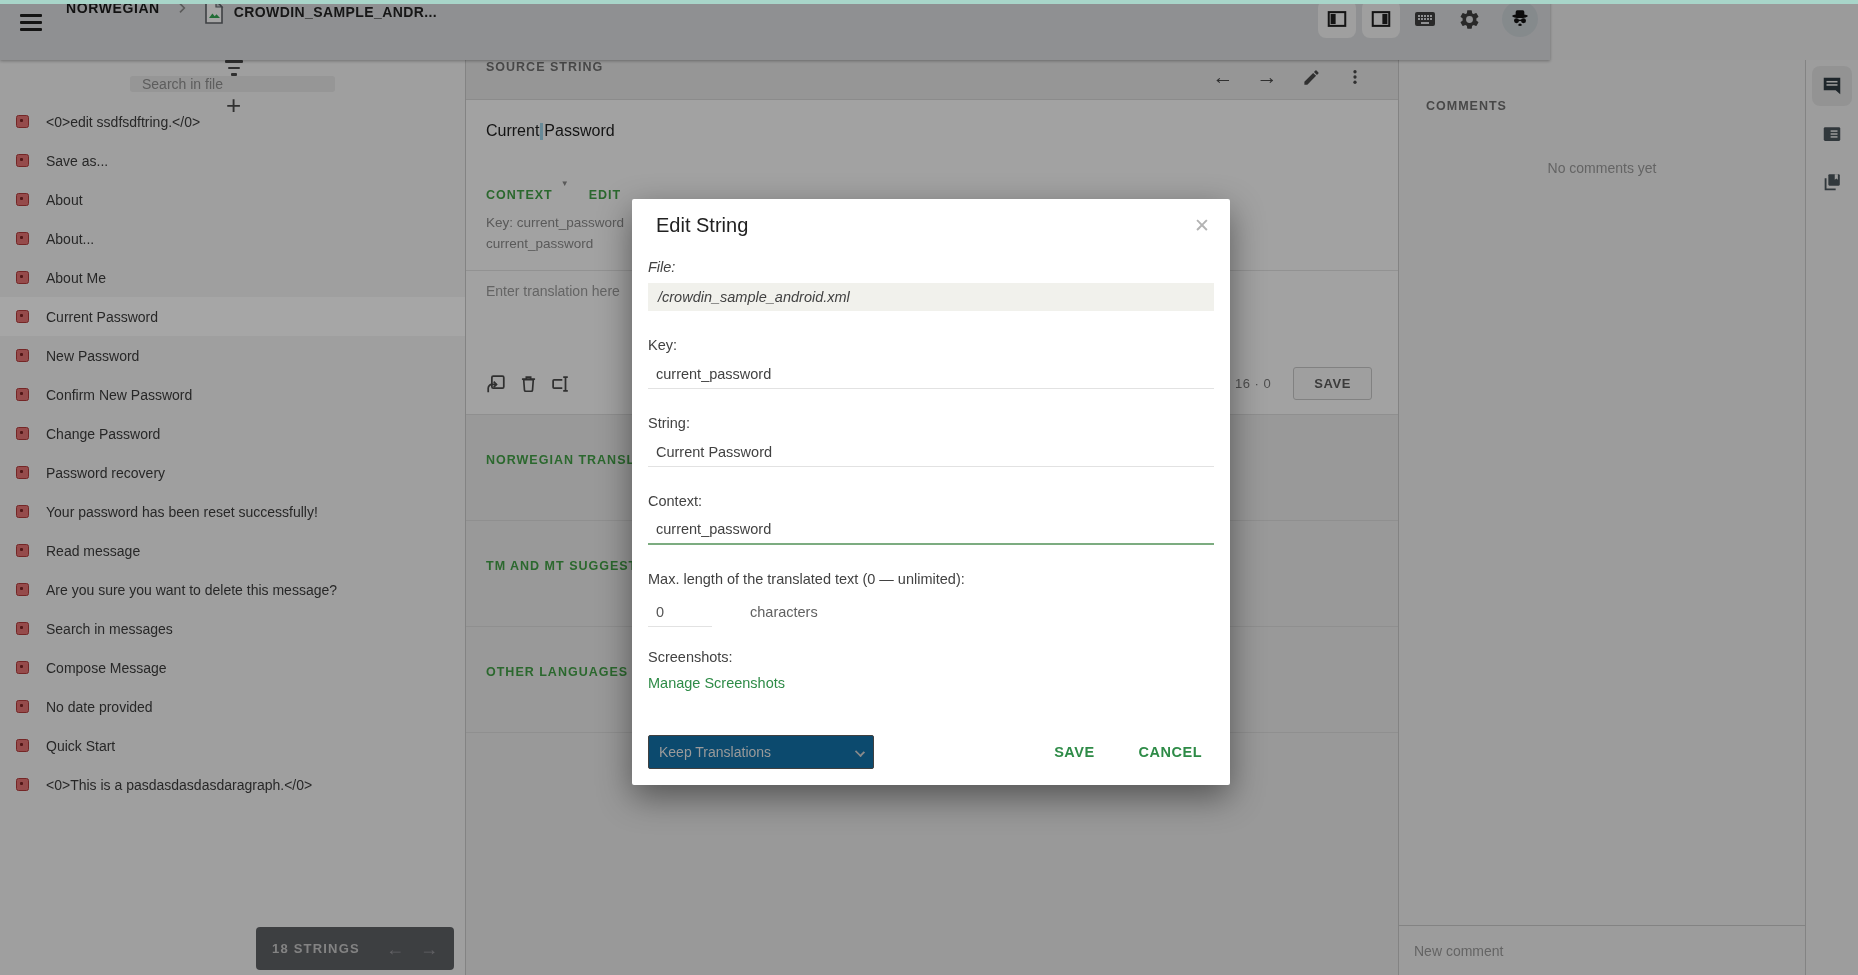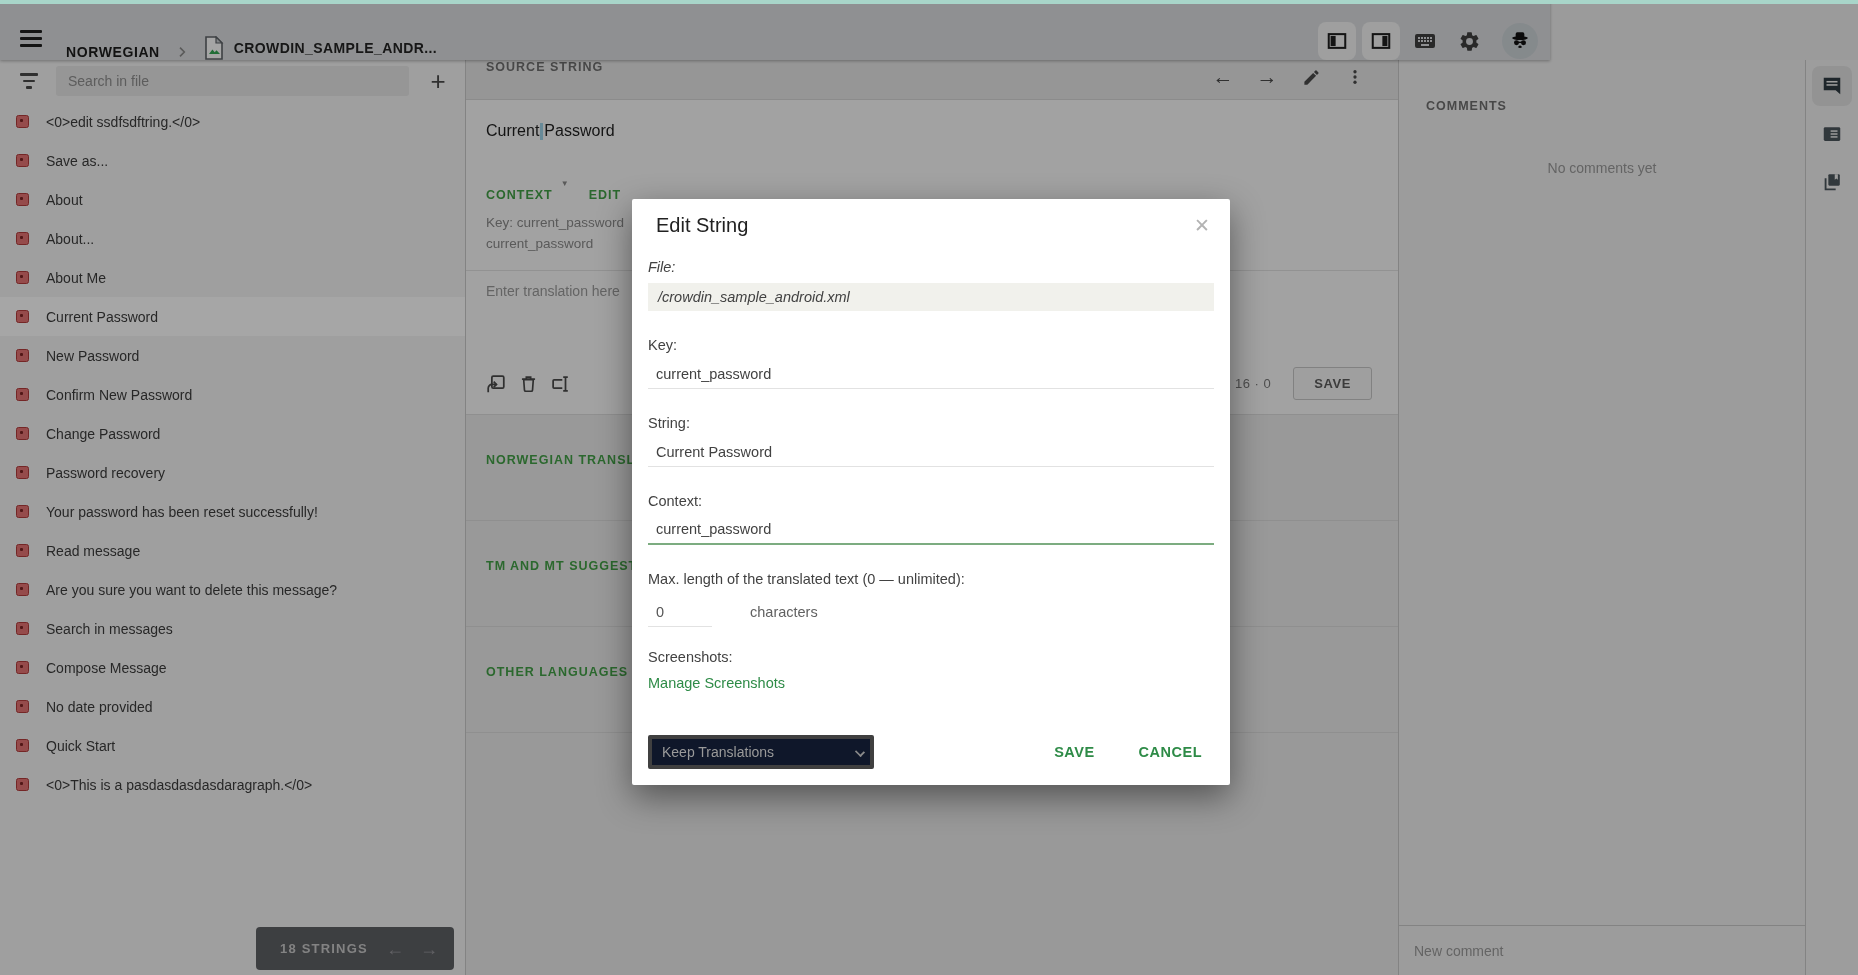--- a/index.html
+++ b/index.html
@@ -5,56 +5,56 @@
   * { box-sizing: border-box; margin: 0; padding: 0; }
   html,body { width:1858px; height:975px; overflow:hidden; }
   body { font-family:"Liberation Sans", sans-serif; background:#e0e0e0; }
   .screen { position:relative; width:1858px; height:975px; overflow:hidden; background:#efefef; }
 
   
   .teal-strip { position:absolute; left:0; top:0; width:1858px; height:4px; background:#a8d5c9; z-index:70; }
 
   
   .topbar { position:absolute; left:0; top:0; width:1550px; height:60px; background:#dcdee0;
-            display:flex; align-items:flex-end; box-shadow:0 1px 3px rgba(0,0,0,.3); z-index:5; }
+            display:flex; align-items:flex-start; box-shadow:0 1px 3px rgba(0,0,0,.3); z-index:5; }
   .hamburger { width:46px; height:44px; margin-left:8px; display:flex; flex-direction:column;
                justify-content:center; align-items:center; gap:4px; cursor:pointer; }
   .hamburger span { width:22px; height:3px; background:#1f1f1f; border-radius:1px; }
   .crumb-project { font-size:14px; font-weight:bold; letter-spacing:.6px; color:#1c1c1c; margin-left:12px; }
   .crumb-chevron { margin:0 14px; color:#8a8a8a; display:flex; }
   .file-badge { display:flex; align-items:center; gap:10px; }
   .crumb-file { font-size:14px; font-weight:bold; letter-spacing:.4px; color:#242424; }
   .topbar-right { margin-left:auto; display:flex; align-items:center; gap:6px; padding-right:12px; }
   .tb-btn { width:38px; height:38px; border-radius:8px; display:flex; align-items:center; justify-content:center; cursor:pointer; }
   .tb-btn.active { background:#f4f4f4; }
   .avatar { width:36px; height:36px; border-radius:50%; background:#cdd4d8; display:flex; align-items:center; justify-content:center; margin-left:8px; cursor:pointer; }
 
   
   .sidebar { position:absolute; left:0; top:60px; width:466px; height:915px; background:#f4f4f4;
              border-right:1px solid #c9c9c9; }
-  .search-row { height:42px; display:flex; align-items:center; padding:0 10px 0 12px; }
+  .search-row { height:42px; display:flex; align-items:center; padding:0 10px 0 12px;flex-direction:column; }
   .filter-ic { width:34px; height:34px; display:flex; flex-direction:column; align-items:center;
                justify-content:center; gap:4px; cursor:pointer; }
   .filter-ic i { display:block; height:2.5px; background:#4a4a4a; border-radius:1px; }
   .filter-ic i:nth-child(1){width:18px;} .filter-ic i:nth-child(2){width:12px;} .filter-ic i:nth-child(3){width:6px;}
   .search-input { flex:1; height:30px; margin:0 12px 0 10px; background:#e6e6e6; border:none; border-radius:3px;
                   padding:0 12px; font-size:14px; color:#333; font-family:inherit; outline:none; }
   .search-input::placeholder { color:#8f8f8f; }
   .add-btn { width:34px; height:34px; border:none; background:transparent; font-size:26px; font-weight:300;
              color:#4a4a4a; cursor:pointer; line-height:1; }
   .string-list { position:absolute; top:42px; left:0; right:0; bottom:0; overflow:hidden; }
   .string-item { height:39px; display:flex; align-items:center; padding:0 16px; cursor:pointer; }
   .string-item.selected { background:#ffffff; }
   .status-sq { flex:0 0 13px; width:13px; height:13px; border-radius:2.5px; background:#e57373;
                border:1.5px solid #b23b3b; margin-right:17px; position:relative; }
   .status-sq::after { content:""; position:absolute; left:3px; top:3px; width:3px; height:3px; background:#7e2424; border-radius:1px; }
   .string-label { font-size:14px; color:#3d3d3d; white-space:nowrap; overflow:hidden; text-overflow:ellipsis; }
   .count-badge { position:absolute; left:256px; bottom:5px; width:198px; height:43px; background:#5f6165;
                  border-radius:4px; display:flex; align-items:center; padding:0 16px; cursor:default; }
-  .count-badge .cb-label { font-size:13px; font-weight:bold; letter-spacing:1.2px; color:#c9c9c9;margin-left:8px; }
+  .count-badge .cb-label { font-size:13px; font-weight:bold; letter-spacing:1.2px; color:#c9c9c9; }
   .cb-arrows { margin-left:auto; display:flex; gap:16px; }
   .cb-arrows span { font-size:18px; color:#97979b; cursor:pointer; line-height:1; }
 
   
   .main { position:absolute; left:466px; top:60px; width:932px; height:915px; background:#ececec; }
   .main-header { height:40px; display:flex; align-items:flex-start; padding:0 26px 0 20px;
                  background:#e7e7e7; border-bottom:1px solid rgba(0,0,0,.07); }
   .panel-title { font-size:12.5px; font-weight:bold; letter-spacing:1px; color:#6f6f6f; }
   .mh-icons { margin-left:auto; display:flex; align-items:center; gap:10px; }
   .mh-btn { width:34px; height:34px; display:flex; align-items:center; justify-content:center; cursor:pointer;
@@ -116,22 +116,22 @@
                 font-size:14.5px; color:#424242; padding:0 0 0 8px; }
   .line-input.focused { border-bottom:2px solid #7cac80; }
   .maxlen-row { display:flex; align-items:center; margin-top:8px; }
   .maxlen-input { width:64px; height:30px; border:none; outline:none; border-bottom:1px solid #e2e2e2;
                   background:transparent; font-family:inherit; font-size:14.5px; color:#555; padding-left:8px; }
   .chars-label { font-size:14.5px; color:#616161; margin-left:38px; }
   .shots-group { margin-top:20px; }
   .link-green { display:inline-block; margin-top:8px; font-size:14.5px; color:#2e8b47; cursor:pointer; }
   .modal-footer { position:absolute; left:16px; right:28px; bottom:16px; display:flex; align-items:center; }
   .keep-select-wrap { position:relative; width:226px; }
-  .keep-select { width:226px; height:34px; appearance:none; -webkit-appearance:none; background:#0f172a;
-                 border:4px solid #404040; border-radius:2px; font-family:inherit; font-size:14px;
+  .keep-select { width:226px; height:34px; appearance:none; -webkit-appearance:none; background:#0c4a6e;
+                 border:1px solid #404040; border-radius:2px; font-family:inherit; font-size:14px;
                  color:#9a9a9a; padding:0 28px 0 10px; cursor:pointer; outline:none; }
   .sel-chevron { position:absolute; right:10px; top:13px; width:8px; height:8px; border-right:2px solid #8a8a8a;
                  border-bottom:2px solid #8a8a8a; transform:rotate(45deg) scale(1,.8); pointer-events:none; }
   .modal-btns { margin-left:auto; display:flex; gap:44px; }
   .text-btn { background:none; border:none; font-family:inherit; font-size:14.5px; font-weight:bold;
               letter-spacing:.5px; color:#2e8b47; cursor:pointer; }
 
   svg { display:block; }
 </style>
 </head>

